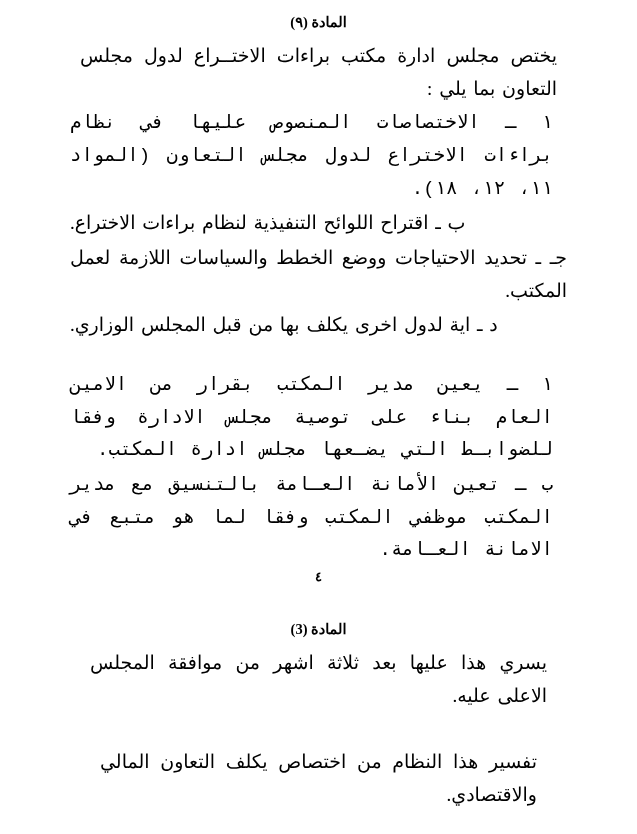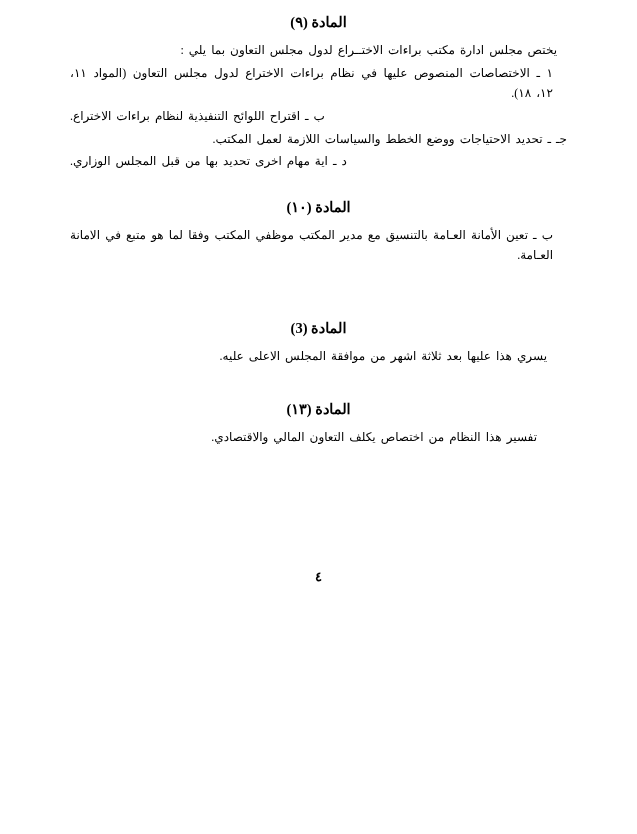--- a/index.html
+++ b/index.html
@@ -27,29 +27,30 @@
     margin: 0 0 14px 0;
   }
   .article-heading {
     text-align: center;
     font-size: 14.5px;
     font-weight: bold;
     margin: 0 0 9px 0;
     letter-spacing: 0.2px;
   }
   .para {
-    font-size: 12px;
+    font-size: 19px;
     line-height: 1.72;
     text-align: justify;
     text-justify: inter-word;
     margin: 0 0 2px 0;
     word-spacing: 2px;
   }
   .para.right-shift {
     padding-right: 14px;
+    font-family: Liberation Mono, monospace;
   }
   .para.last-center {
     text-align: left;
   }
   .spacer-m { height: 13px; }
   .spacer-l { height: 20px; }
   .page-number {
     position: absolute;
     bottom: 18px;
     left: 0;
@@ -64,41 +65,40 @@
 <body>
 
 <div class="page">
 
   <div class="article block-9">
     <div class="article-heading">المادة (٩)</div>
     <div class="para">يختص مجلس ادارة مكتب براءات الاختــراع لدول مجلس التعاون بما يلي :</div>
     <div class="para right-shift">١ ـ الاختصاصات المنصوص عليها في نظام براءات الاختراع لدول مجلس التعاون (المواد ١١، ١٢، ١٨).</div>
     <div class="para last-center">ب ـ اقتراح اللوائح التنفيذية لنظام براءات الاختراع.</div>
     <div class="para">جـ ـ تحديد الاحتياجات ووضع الخطط والسياسات اللازمة لعمل المكتب.</div>
-    <div class="para last-center">د ـ اية مهام اخرى تحديد بها من قبل المجلس الوزاري.</div>
+    <div class="para last-center">د ـ اية لدول اخرى يكلف بها من قبل المجلس الوزاري.</div>
   </div>
 
   <div class="spacer-m"></div>
 
   <div class="article">
-    <div class="article-heading">المادة (١٠)</div>
+    <div class="para right-shift">١ ـ يعين مدير المكتب بقرار من الامين العام بناء على توصية مجلس الادارة وفقا للضوابـط التي يضـعها مجلس ادارة المكتب.</div>
     <div class="para right-shift">ب ـ تعين الأمانة العـامة بالتنسيق مع مدير المكتب موظفي المكتب وفقا لما هو متبع في الامانة العـامة.</div>
   </div>
 
   <div class="spacer-l"></div>
 
 
   <div class="spacer-l"></div>
 
   <div class="article">
     <div class="article-heading">المادة (3)</div>
     <div class="para" style="padding: 0 20px;">يسري هذا عليها بعد ثلاثة اشهر من موافقة المجلس الاعلى عليه.</div>
   </div>
 
   <div class="spacer-l"></div>
 
   <div class="article">
-    <div class="article-heading">المادة (١٣)</div>
     <div class="para" style="padding: 0 30px;">تفسير هذا النظام من اختصاص يكلف التعاون المالي والاقتصادي.</div>
   </div>
 
   <div class="page-number">٤</div>
 </div>
 
 </body></html>

